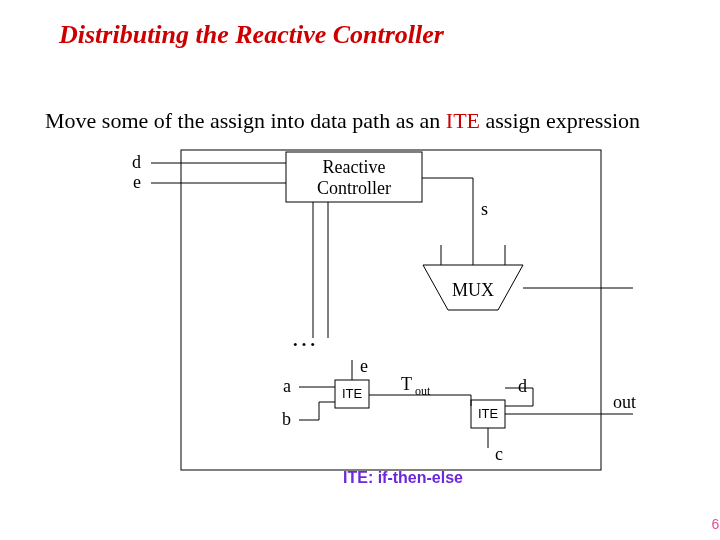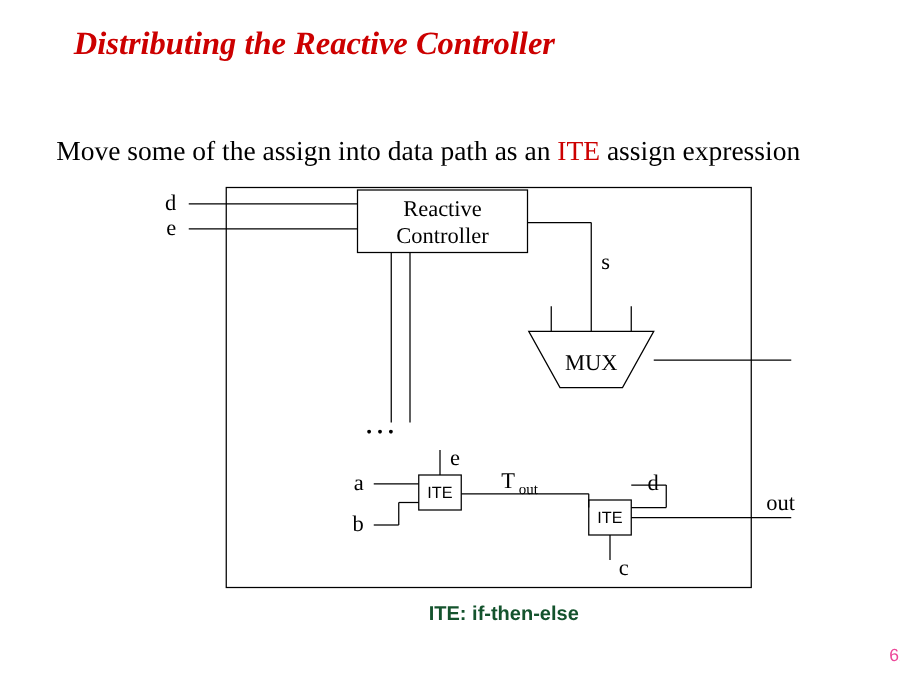--- a/index.html
+++ b/index.html
@@ -33,25 +33,25 @@
     top: 108px;
     font-size: 22px;
     color: #000;
   }
   .subtitle .ite {
     color: #cc0000;
   }
   .caption {
     position: absolute;
     left: 320px;
-    top: 483px;
+    top: 469px;
     font-family: Verdana, Arial, sans-serif;
     font-size: 16px;
     font-weight: bold;
-    color: #14532d;
+    color: #6d28d9;
   }
   .page-num {
     position: absolute;
     right: 16px;
     bottom: 8px;
     font-family: Verdana, Arial, sans-serif;
     font-size: 14px;
     color: #ec4899;
     text-align: right;
   }

